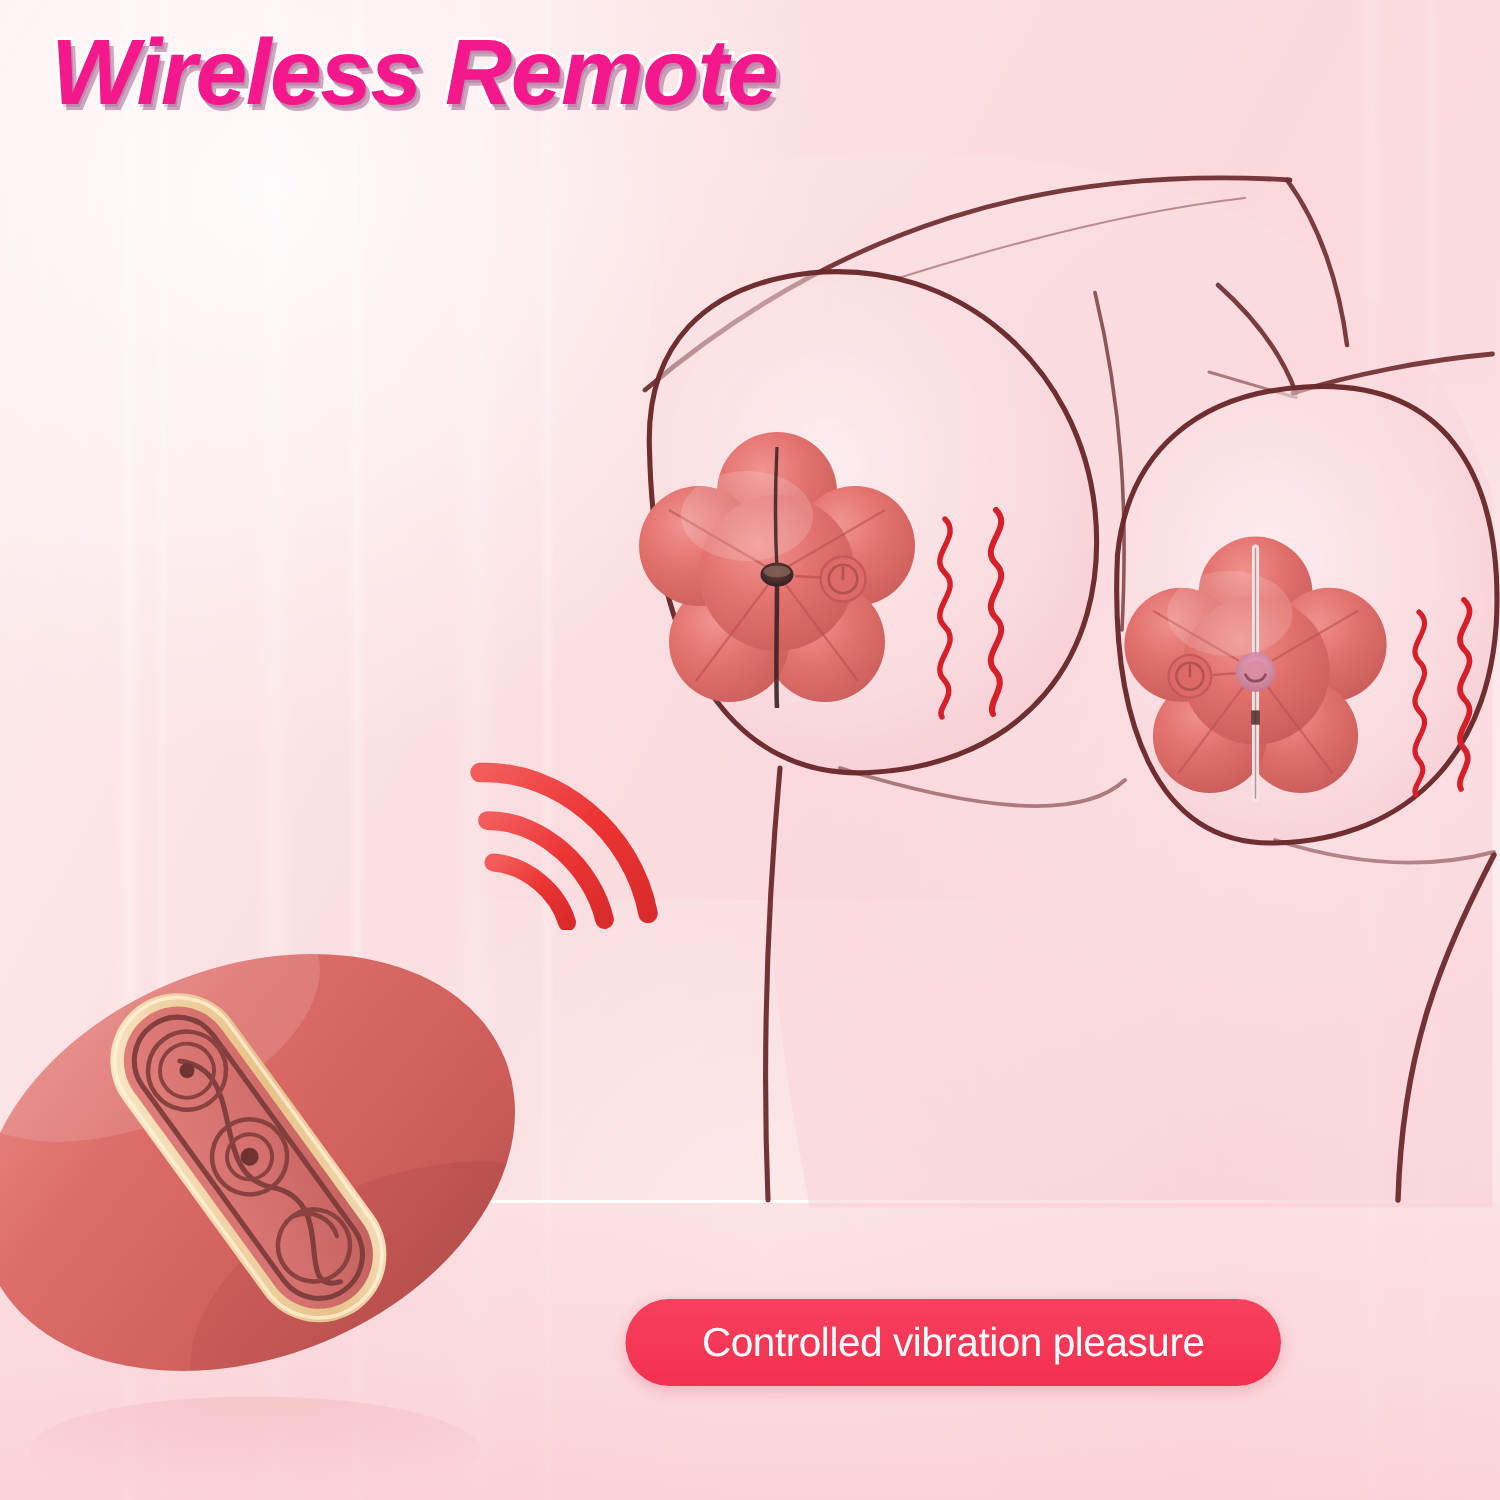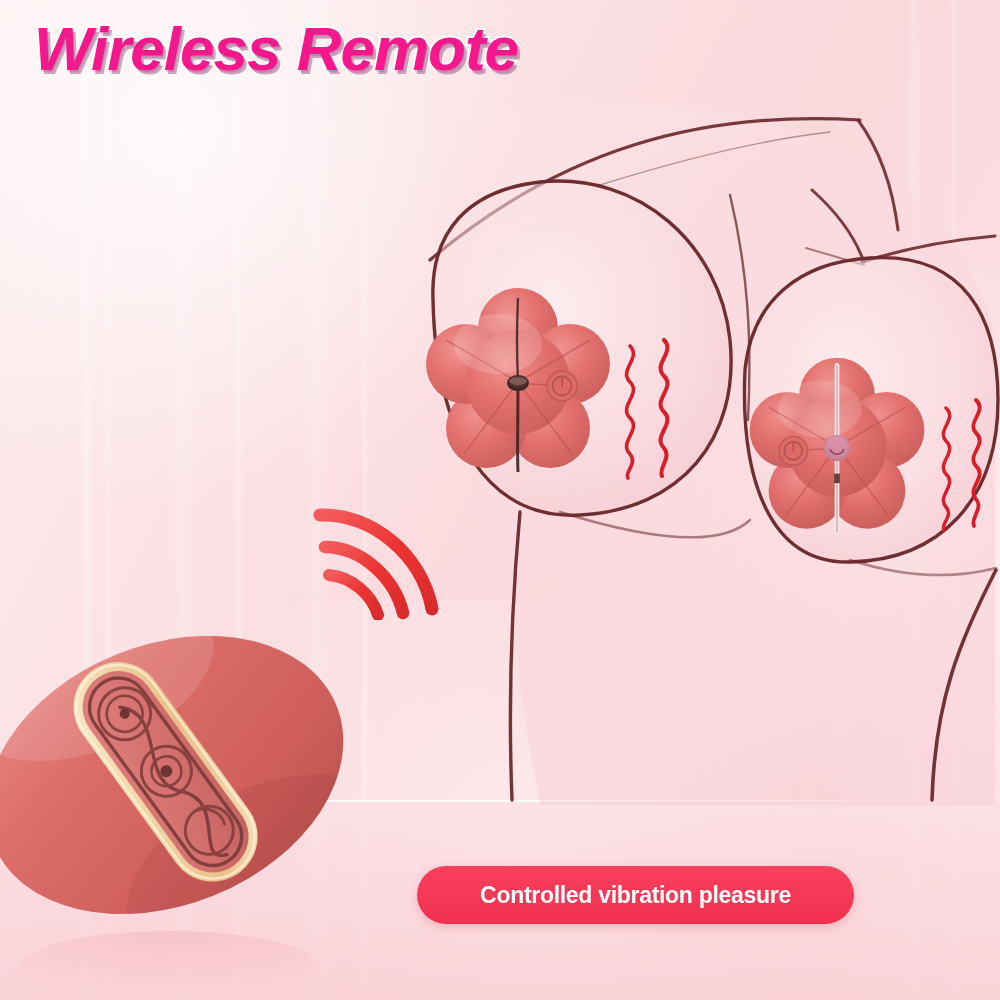--- a/index.html
+++ b/index.html
@@ -93,22 +93,22 @@
     position:absolute;
     left:417px; top:866px;
     width:437px; height:58px;
     border-radius:29px;
     background:linear-gradient(180deg,#f8405e 0%, #f2304f 100%);
     box-shadow:0 3px 10px rgba(200,40,70,.22);
     display:flex; align-items:center; justify-content:center;
   }
   .badge-text {
     color:#ffffff;
-    font-size:23px;
-    font-weight:bold;
+    font-size:27px;
+    font-weight:normal;
     letter-spacing:-.3px;
     white-space:nowrap;
   }
 
   
   .squig { position:absolute; }
 </style>
 </head>
 <body>
 

